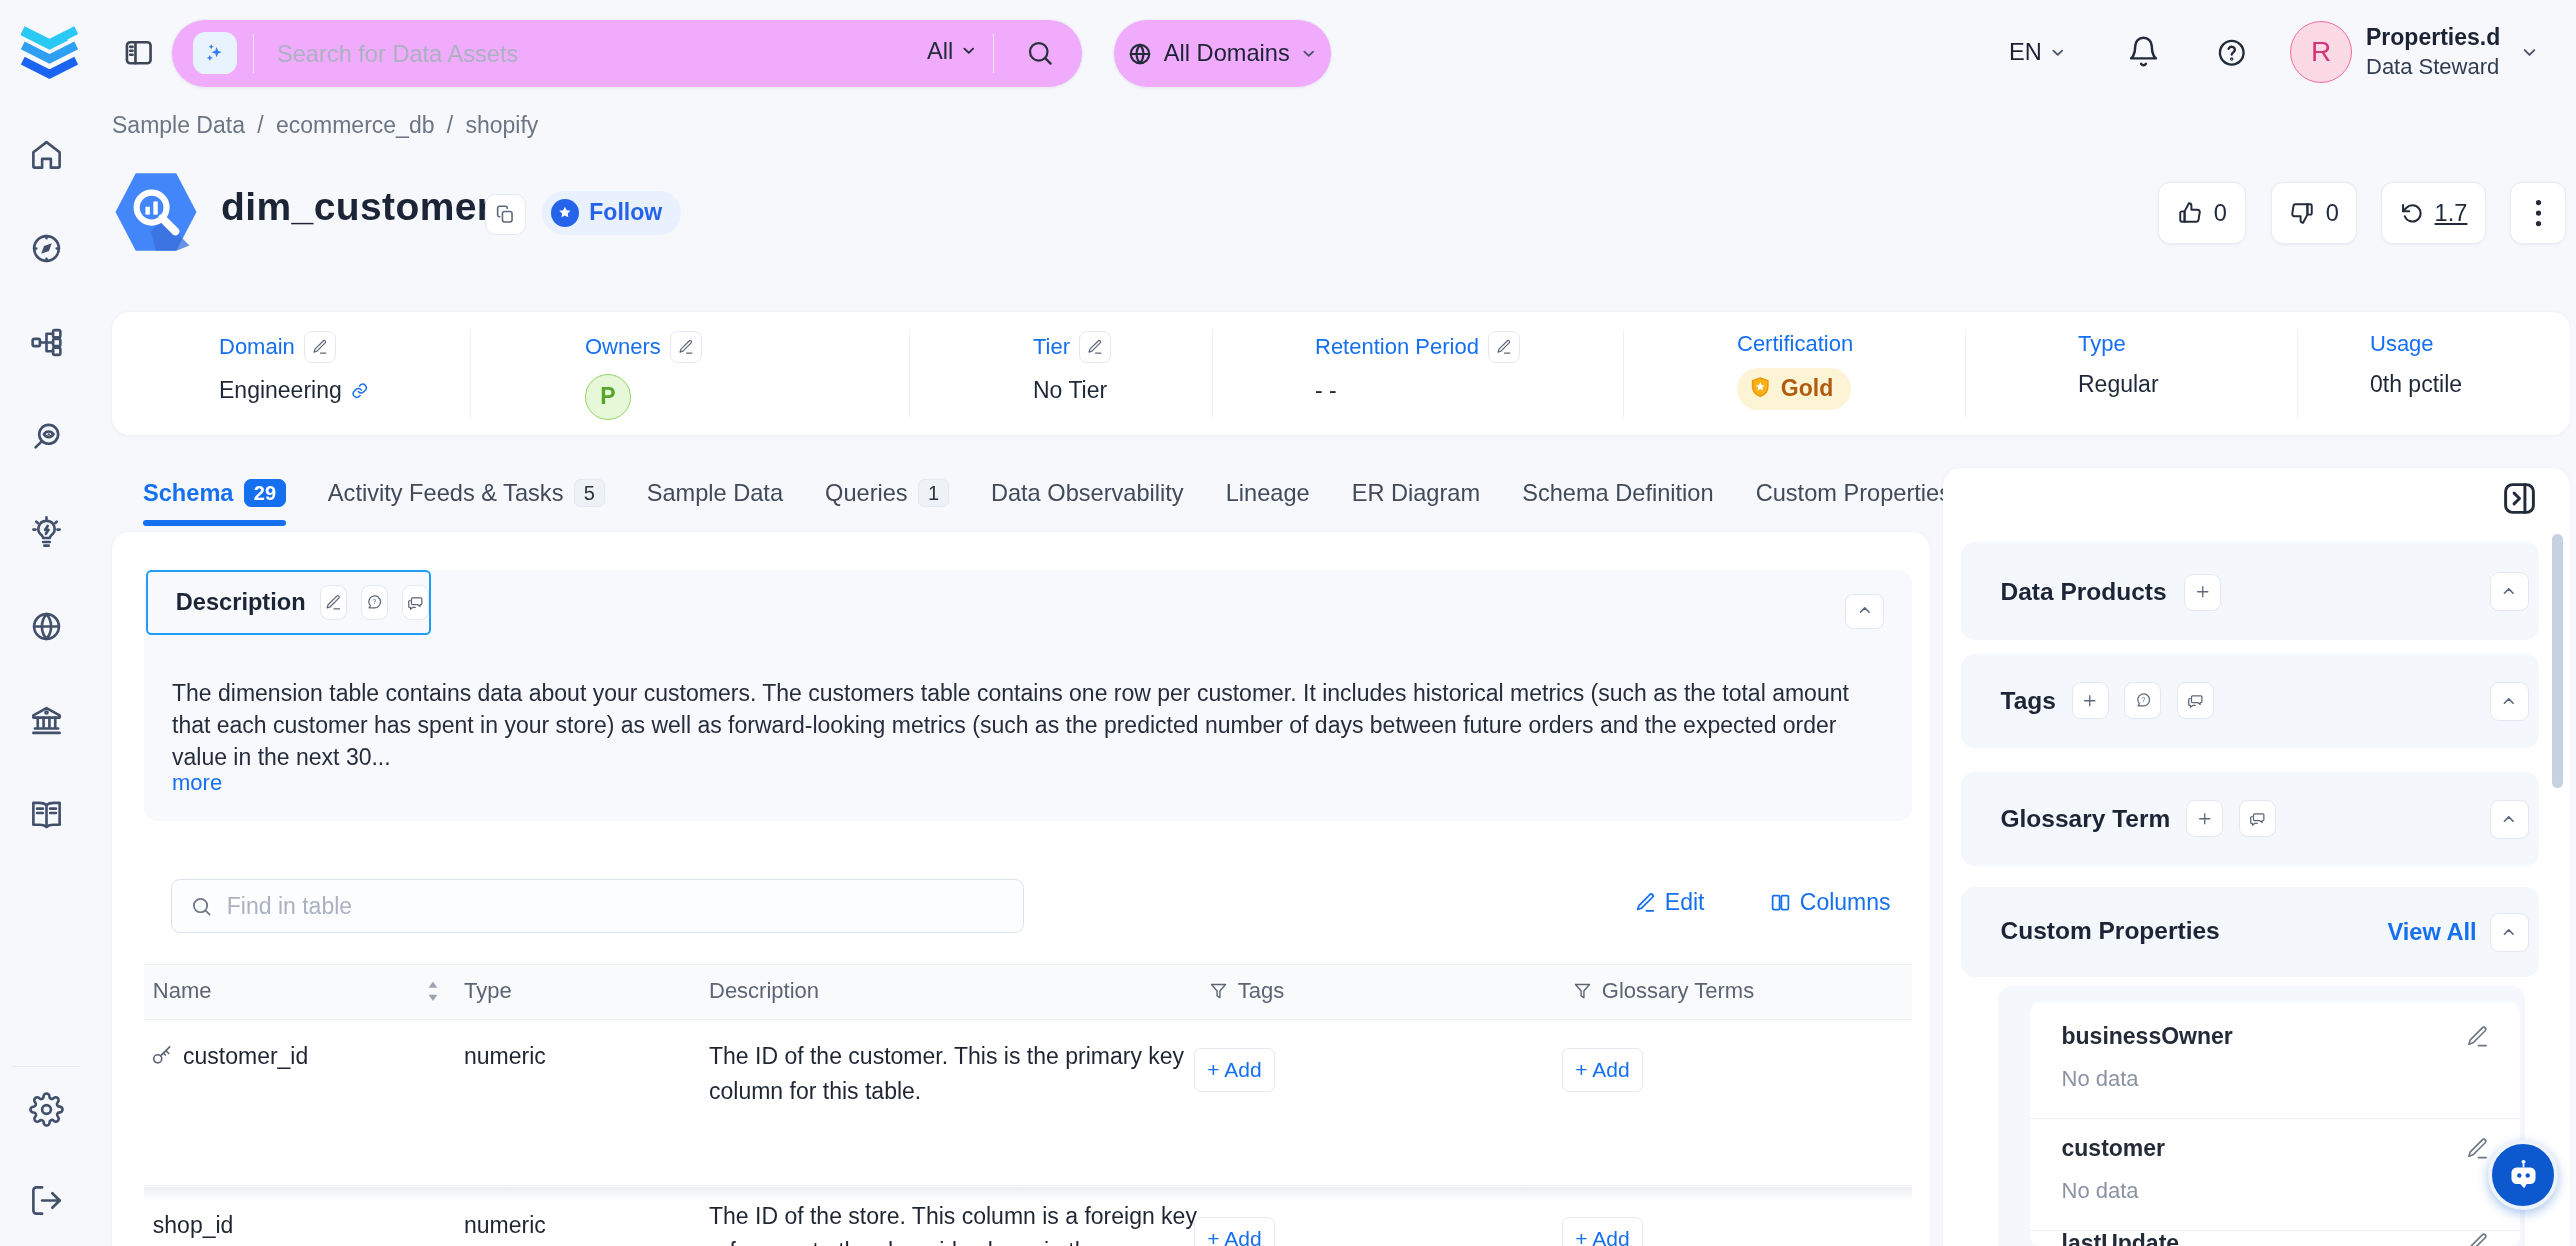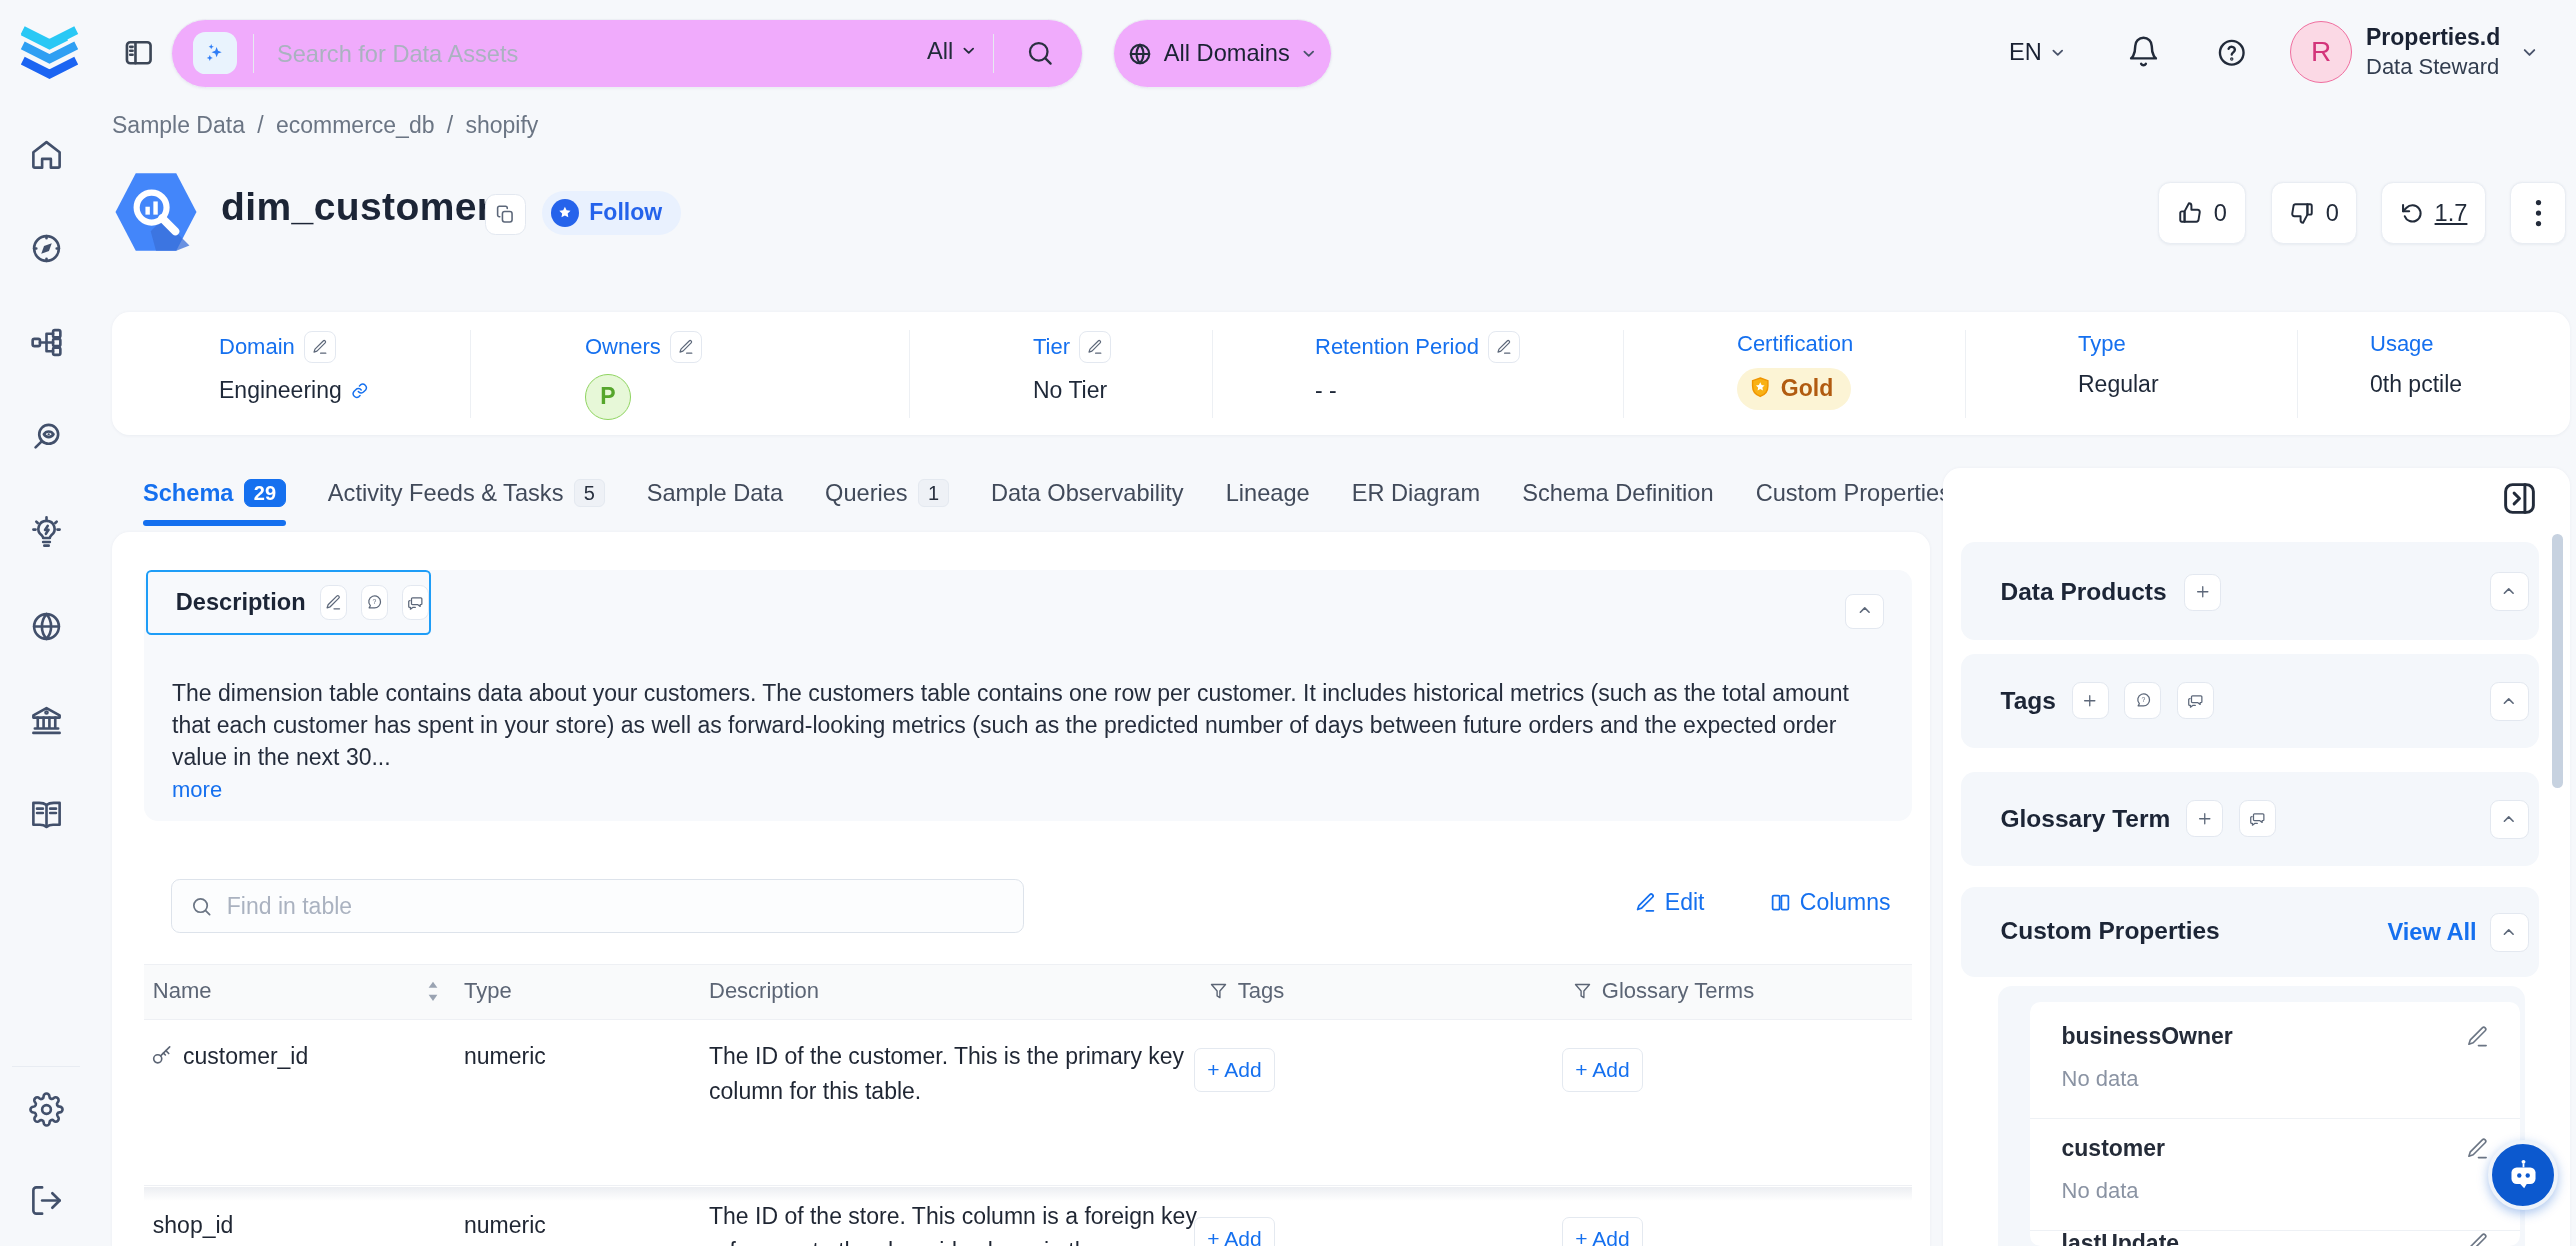--- a/index.html
+++ b/index.html
@@ -413,21 +413,21 @@
               <path d="M4.5 9.5H4A1.5 1.5 0 0 0 2.5 11v7A1.5 1.5 0 0 0 4 19.5h1V22l3.2-2.5H12"></path>
             </svg>
           </span>
       </div>
       <div class="abs chip" style="left:1701px;top:23.6px;width:37px;height:33px;border-radius:7.9px;">
         <svg class="ic" width="17.5" height="17.5" viewBox="0 0 24 24" style="stroke-width:2.2;">
             <path d="m6 14 6-6 6 6"></path>
           </svg>
       </div>
       <div class="abs" style="left:28px;top:107px;width:1712px;font-size:23px;line-height:32px;color:#252d3c;">The dimension table contains data about your customers. The customers table contains one row per customer. It includes historical metrics (such as the total amount that each customer has spent in your store) as well as forward-looking metrics (such as the predicted number of days between future orders and the expected order value in the next 30...</div>
-      <div class="abs blue" style="left:28px;top:207px;font-size:22px;cursor:pointer;">more</div>
+      <div class="abs blue" style="left:28px;top:200px;font-size:22px;cursor:pointer;">more</div>
     </div>
 
     <div class="abs flex" style="left:59px;top:347px;width:853px;height:54px;border:0.9px solid #dde3eb;border-radius:8.8px;background:#fcfdfe;gap:12.3px;padding-left:17.5px;box-sizing:border-box;">
       <svg class="ic" width="23" height="23" viewBox="0 0 24 24" style="color:#6b7584;">
           <circle cx="11" cy="11" r="7"></circle>
           <path d="m16.3 16.3 4.2 4.2"></path>
         </svg>
       <input class="ph-big" style="width: 753px; height: 35px; font-size: 23px; color: rgb(40, 48, 63);" placeholder="Find in table">
     </div>
     <div class="abs flex blue" style="left:1523px;top:357px;gap:8.8px;font-size:23px;cursor:pointer;">

